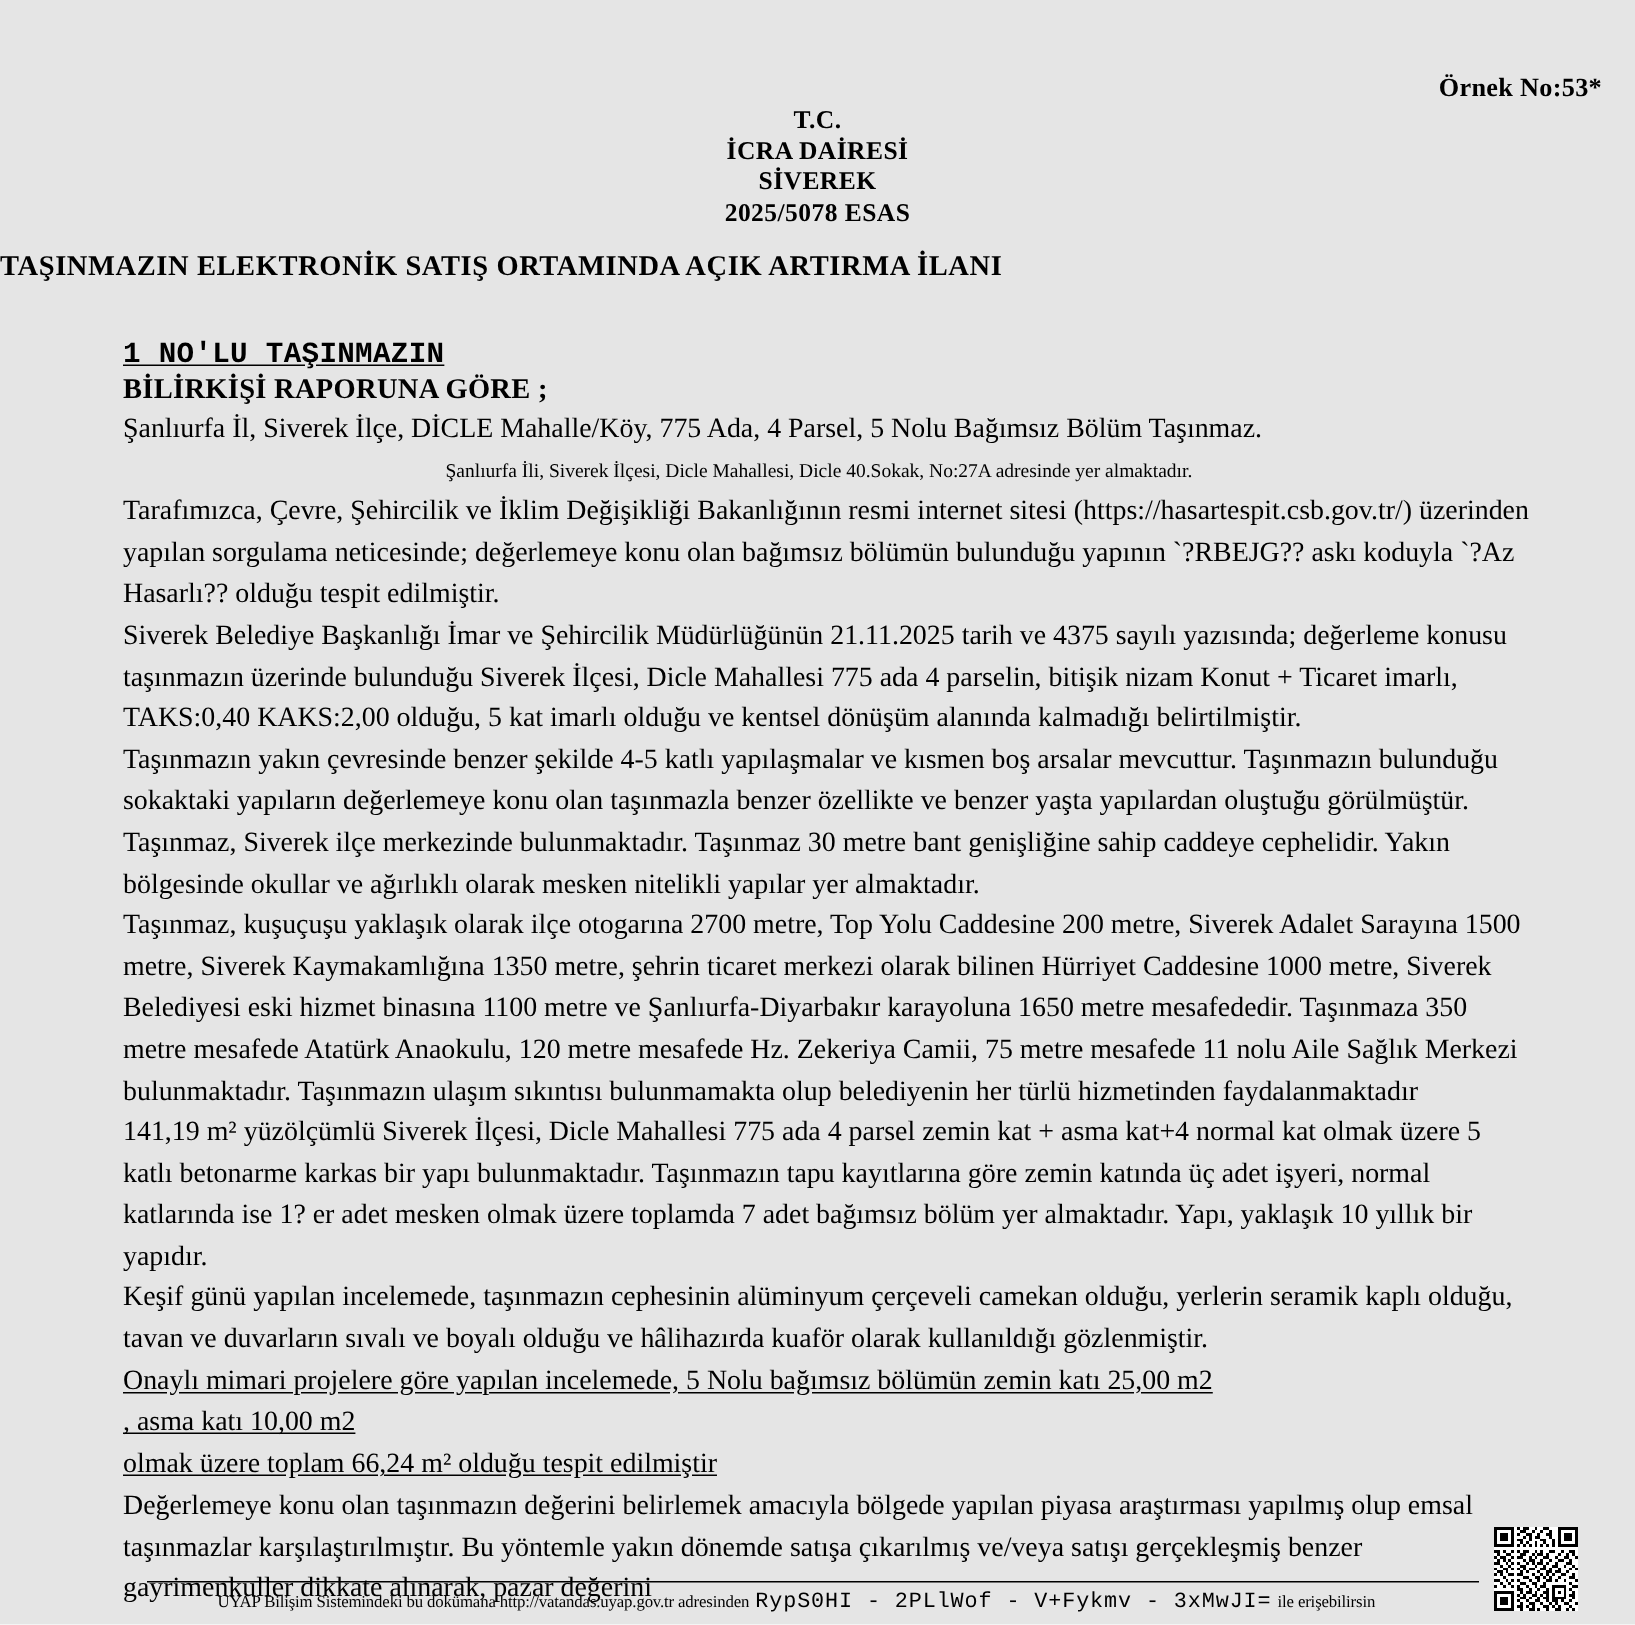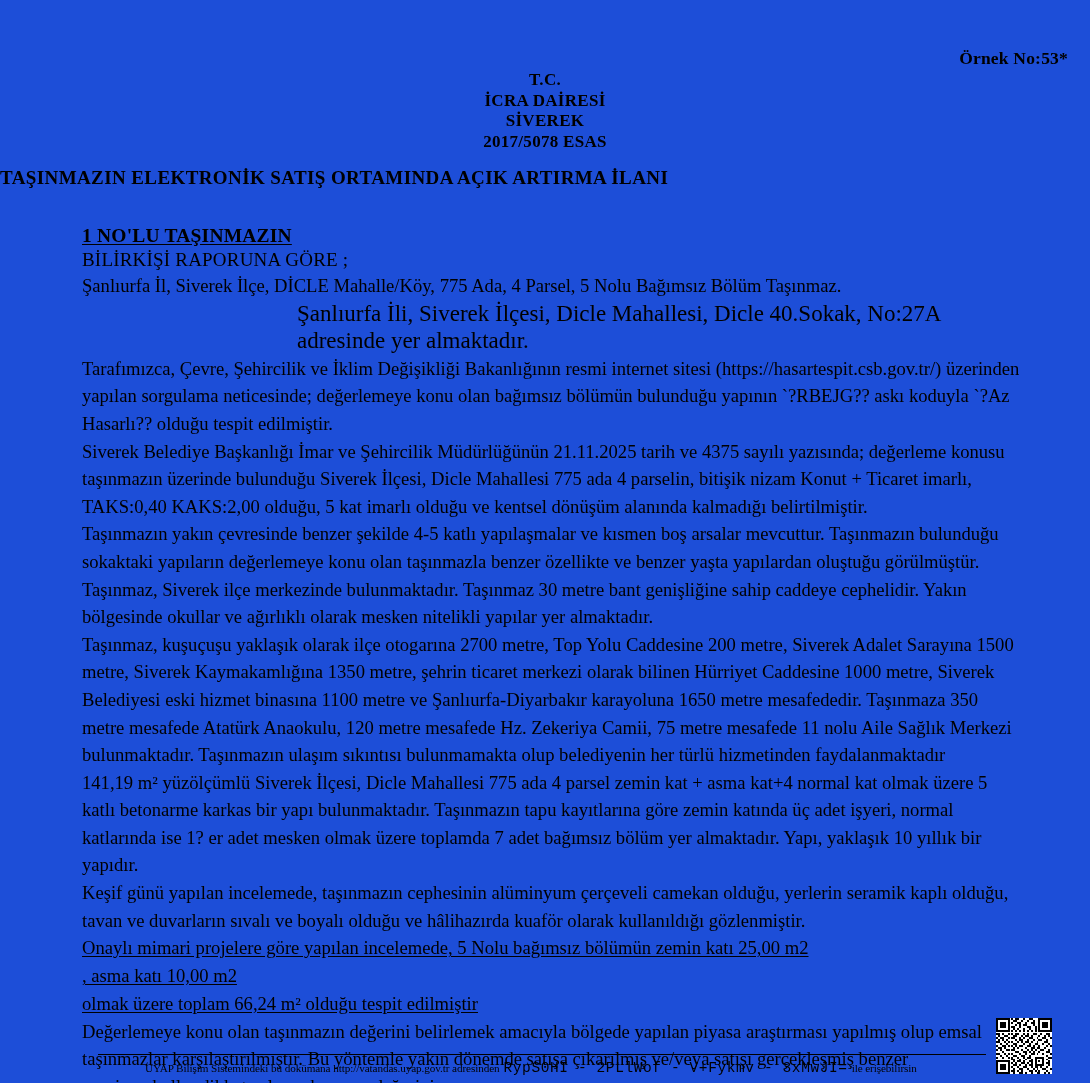--- a/index.html
+++ b/index.html
@@ -10,21 +10,21 @@
   }
   body {
     font-family: "Liberation Serif", "DejaVu Serif", serif;
     color: #000000;
   }
   #page {
     position: relative;
     width: 1090px;
     height: 1083px;
     margin: 0 auto;
-    background: #1d4ed8;
+    background: #e5e5e5;
     overflow: hidden;
     box-sizing: border-box;
   }
 
   
   .ornek-no {
     position: absolute;
     top: 48px;
     right: 22px;
     font-size: 17.5px;
@@ -79,40 +79,41 @@
     margin-top: 24px;
   }
   .heading-underlined {
     font-size: 19.5px;
     font-weight: bold;
     line-height: 24px;
     text-decoration: underline;
     text-underline-offset: 2px;
     display: inline-block;
     letter-spacing: 0.2px;
+    font-family: Liberation Mono, monospace;
   }
   .heading-plain {
     font-size: 19px;
-    font-weight: normal;
+    font-weight: bold;
     line-height: 24px;
     letter-spacing: 0.2px;
   }
 
   p.para {
     margin: 0;
     font-size: 18.6px;
     line-height: 27.6px;
     text-align: left;
     hyphens: none;
   }
 
   
   .addr-block {
     margin: 0;
-    font-size: 23px;
+    font-size: 13px;
     line-height: 27.6px;
     padding-left: 215px;
     font-family: Liberation Serif, serif;
   }
 
   .para-tight { margin: 0; }
 
   
   .stmt {
     margin: 0;
@@ -165,21 +166,21 @@
 <body>
 
 <div id="page">
 
   <div class="ornek-no">Örnek No:53*</div>
 
   <div class="office-header">
     <div>T.C.</div>
     <div>İCRA DAİRESİ</div>
     <div>SİVEREK</div>
-    <div>2017/5078 ESAS</div>
+    <div>2025/5078 ESAS</div>
   </div>
 
   <div class="main-title">TAŞINMAZIN ELEKTRONİK SATIŞ ORTAMINDA AÇIK ARTIRMA İLANI</div>
 
   <div class="body-region">
 
 
     <div class="heading-block">
       <div><span class="heading-underlined">1 NO'LU TAŞINMAZIN</span></div>
       <div class="heading-plain">BİLİRKİŞİ RAPORUNA GÖRE ;</div>

